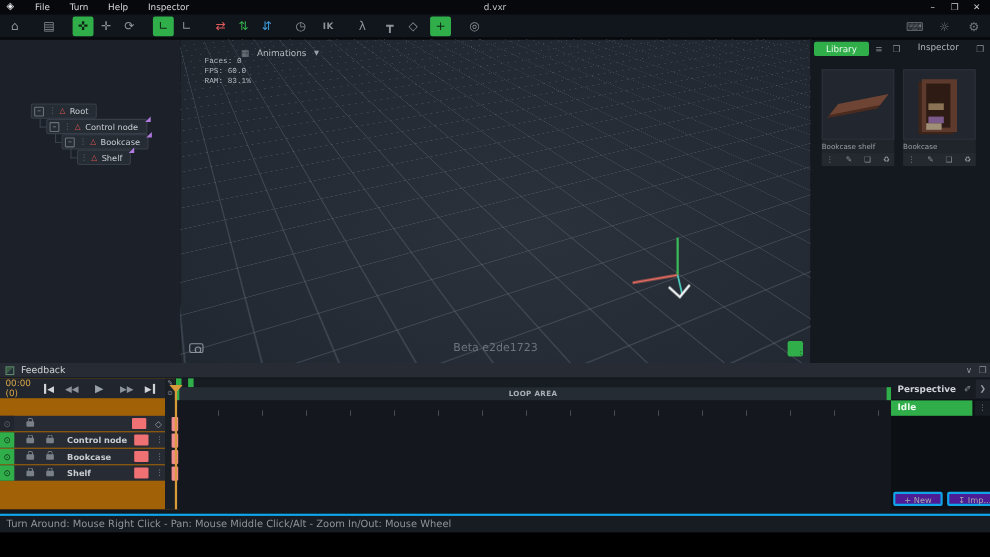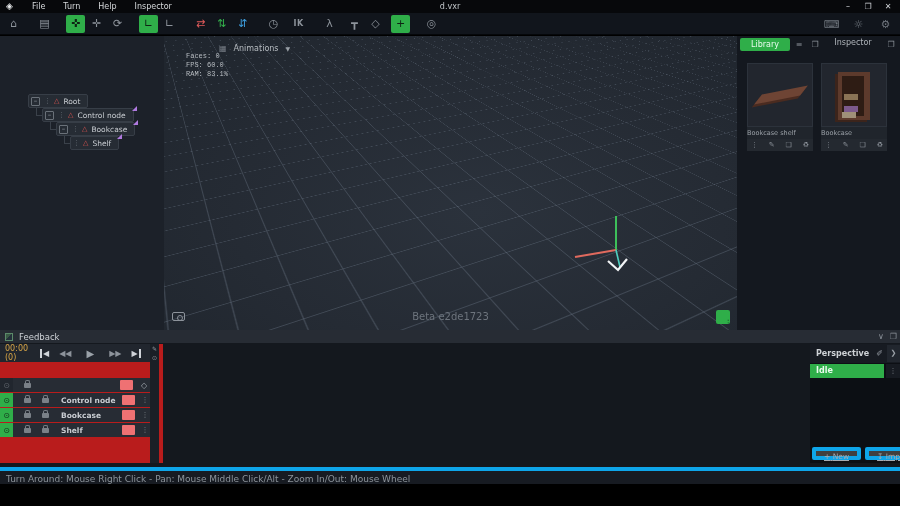--- a/index.html
+++ b/index.html
@@ -71,21 +71,21 @@
   .bookcase-shape::after { content:""; position:absolute; left:6px; top:22px; width:14px; height:6px; background:#8a7355; box-shadow:0 12px 0 #7c5a8c, -2px 18px 0 #a09078; }
 
   
   .tl { position:absolute; left:0; top:330px; width:900px; height:137px; background:#14181e; }
   .tl-titlebar { position:absolute; left:0; top:0; width:900px; height:13px; background:#272c34; display:flex; align-items:center; }
   .tl-titlebar .tico { width:8px; height:8px; margin:0 6px 0 5px; border:1px solid #5c8a6a; background:linear-gradient(135deg,#3a5a46 50%,#24303a 50%); }
   .tl-titlebar .tlabel { font-size:8.5px; color:#ced2d6; }
   .tl-titlebar .rt { position:absolute; right:3px; display:flex; gap:6px; }
   .tl-titlebar .rt span { font-size:8px; color:#8d939b; }
 
-  .tl-left { position:absolute; left:0; top:14px; width:163px; height:119px; background:#b91c1c; }
+  .tl-left { position:absolute; left:0; top:14px; width:163px; height:119px; background:#a16207; }
   .transport { position:absolute; left:0; top:0; width:150px; height:18px; background:#21262e; display:flex; align-items:center; }
   .time { font-size:8px; color:#d8a546; padding:0 4px 0 5px; width:40px; }
   .tpbtn { font-size:8px; color:#8d939b; padding:0 5px; }
   .tpbtn.play { font-size:10px; padding:0 10px; color:#9aa1a8; }
   .tpbtn.white { color:#d0d4d9; }
   .bar-l { border-left:2px solid #d0d4d9; padding-left:1px; }
   .bar-r { border-right:2px solid #d0d4d9; padding-right:1px; }
 
   .narrowcol { position:absolute; left:150px; top:14px; width:9px; height:119px; background:#1a1f26; }
   .narrowcol span { display:block; font-size:6px; color:#8d939b; text-align:center; line-height:9px; }
@@ -113,24 +113,24 @@
   .playhead-cap { position:absolute; left:-5px; top:6px; width:0; height:0; border-left:6px solid transparent; border-right:6px solid transparent; border-top:7px solid #d99a3c; }
 
   .anim { position:absolute; left:810px; top:14px; width:90px; height:119px; background:#0c0f14; }
   .anim-head { position:absolute; left:0; top:0; width:90px; height:19px; background:#171b22; display:flex; align-items:center; }
   .anim-head .at { font-size:8px; font-weight:bold; color:#ced2d6; padding-left:6px; flex:1; }
   .anim-head .aico { font-size:8px; color:#8d939b; padding:0 4px; }
   .anim-head .achev { width:13px; height:17px; background:#21262e; color:#9aa0a7; font-size:7px; text-align:center; line-height:17px; }
   .anim-item { position:absolute; left:0; top:20px; width:74px; height:14px; background:#2fae49; color:#eafbee; font-size:8px; font-weight:bold; line-height:14px; padding-left:6px; }
   .anim-item-menu { position:absolute; left:76px; top:20px; width:14px; height:14px; background:#171b22; color:#8d939b; font-size:7px; text-align:center; line-height:14px; }
   .anim-btns { position:absolute; left:2px; bottom:3px; display:flex; gap:4px; }
-  .abtn { height:13px; background:#404040; border:4px solid #0ea5e9; border-radius:2px; font-size:7.5px; color:#a6acb3; line-height:11px; padding:0 8px; white-space:nowrap;text-decoration:underline; }
-
-  
-  .statusbar { position:absolute; left:0; top:467px; width:900px; height:17px; background:#171b22; border-top:4px solid #0ea5e9; font-size:9px; color:#8d949b; line-height:16px; padding-left:6px; }
+  .abtn { height:13px; background:#4c1d95; border:2px solid #0ea5e9; border-radius:2px; font-size:7.5px; color:#a6acb3; line-height:11px; padding:0 8px; white-space:nowrap; }
+
+  
+  .statusbar { position:absolute; left:0; top:467px; width:900px; height:17px; background:#171b22; border-top:2px solid #0ea5e9; font-size:9px; color:#8d949b; line-height:16px; padding-left:6px; }
 </style>
 </head>
 <body>
 
 <div class="app">
 
   <div class="titlebar">
     <span class="logo">◈</span>
     <span class="menu-item">File</span>
     <span class="menu-item">Turn</span>
@@ -339,20 +339,38 @@
         <span class="swatch"></span>
         <span class="kebab">⋮</span>
       </div>
     </div>
 
     <div class="narrowcol">
       <span>✎</span>
       <span>⊙</span>
     </div>
 
+    <div class="ruler-zone">
+      <div class="loop-strip">
+        <span class="gm" style="left:1px;"></span>
+        <span class="gm" style="left:12px;"></span>
+      </div>
+      <div class="loop-row">
+        <span class="gend" style="left:0;"></span>
+        <span class="label">LOOP AREA</span>
+        <span class="gend" style="right:0;"></span>
+      </div>
+      <div class="ruler"></div>
+      <div class="kf-bar" style="top:35px;"></div>
+      <div class="kf-bar" style="top:50px;"></div>
+      <div class="kf-bar" style="top:65px;"></div>
+      <div class="kf-bar" style="top:80px;"></div>
+      <div class="playhead-line"></div>
+      <div class="playhead-cap"></div>
+    </div>
 
     <div class="anim">
       <div class="anim-head">
         <span class="at">Perspective</span>
         <span class="aico">✐</span>
         <span class="achev">❯</span>
       </div>
       <div class="anim-item">Idle</div>
       <div class="anim-item-menu">⋮</div>
       <div class="anim-btns">

